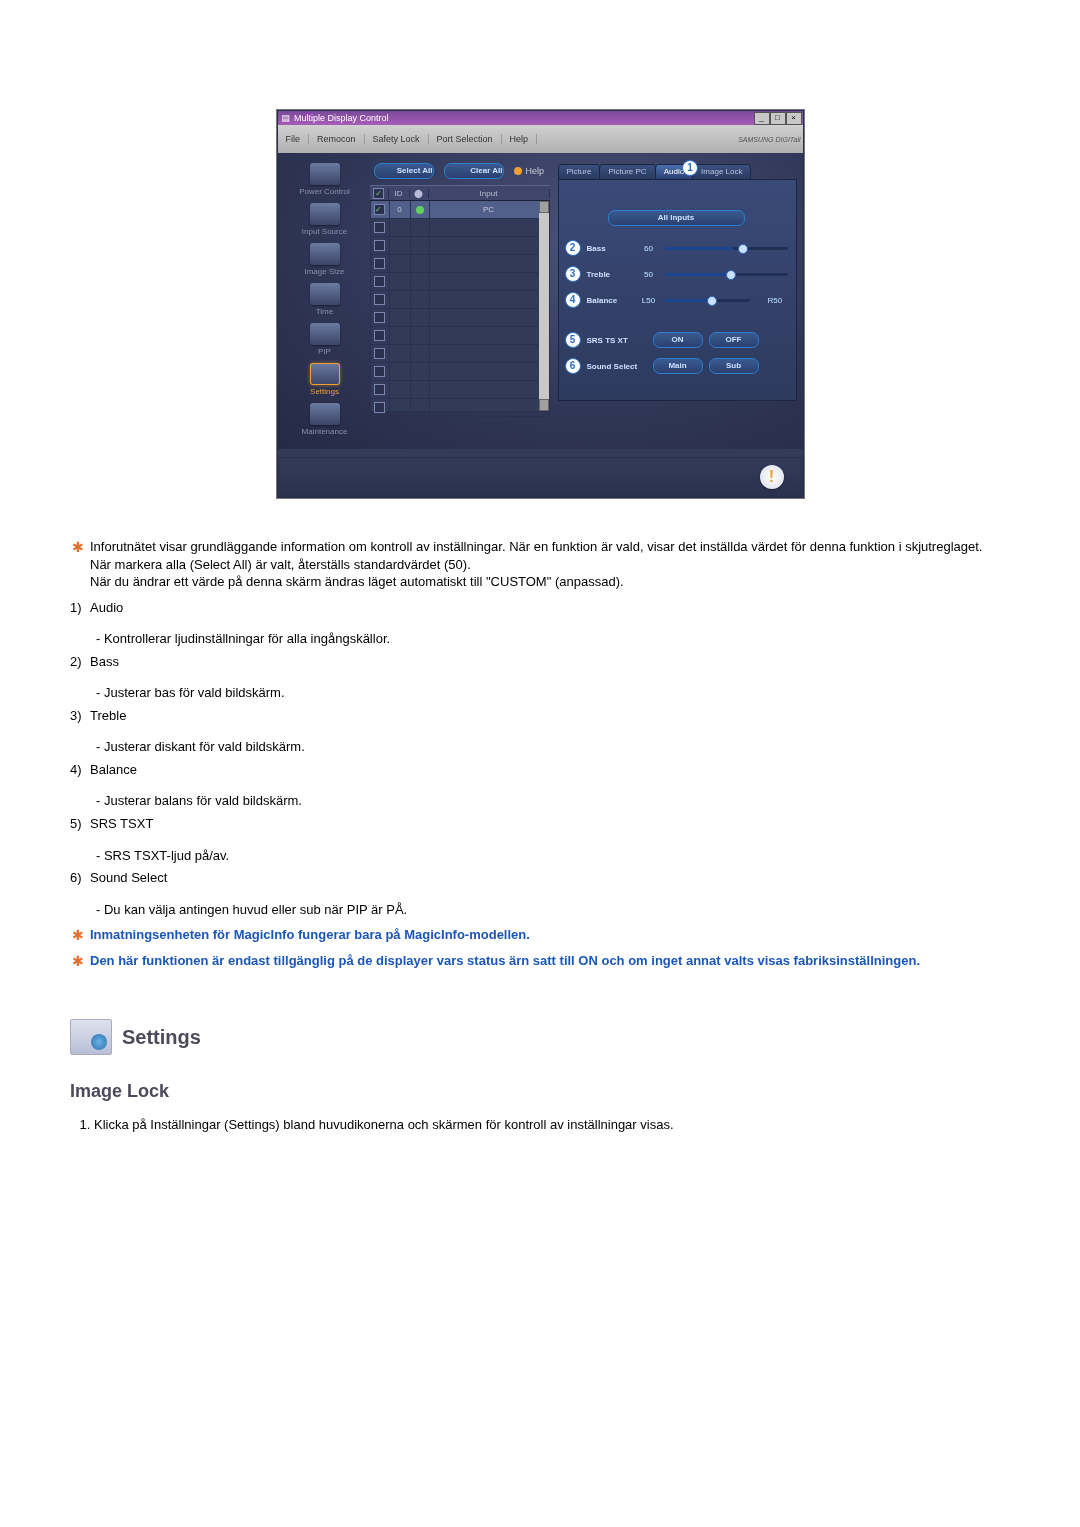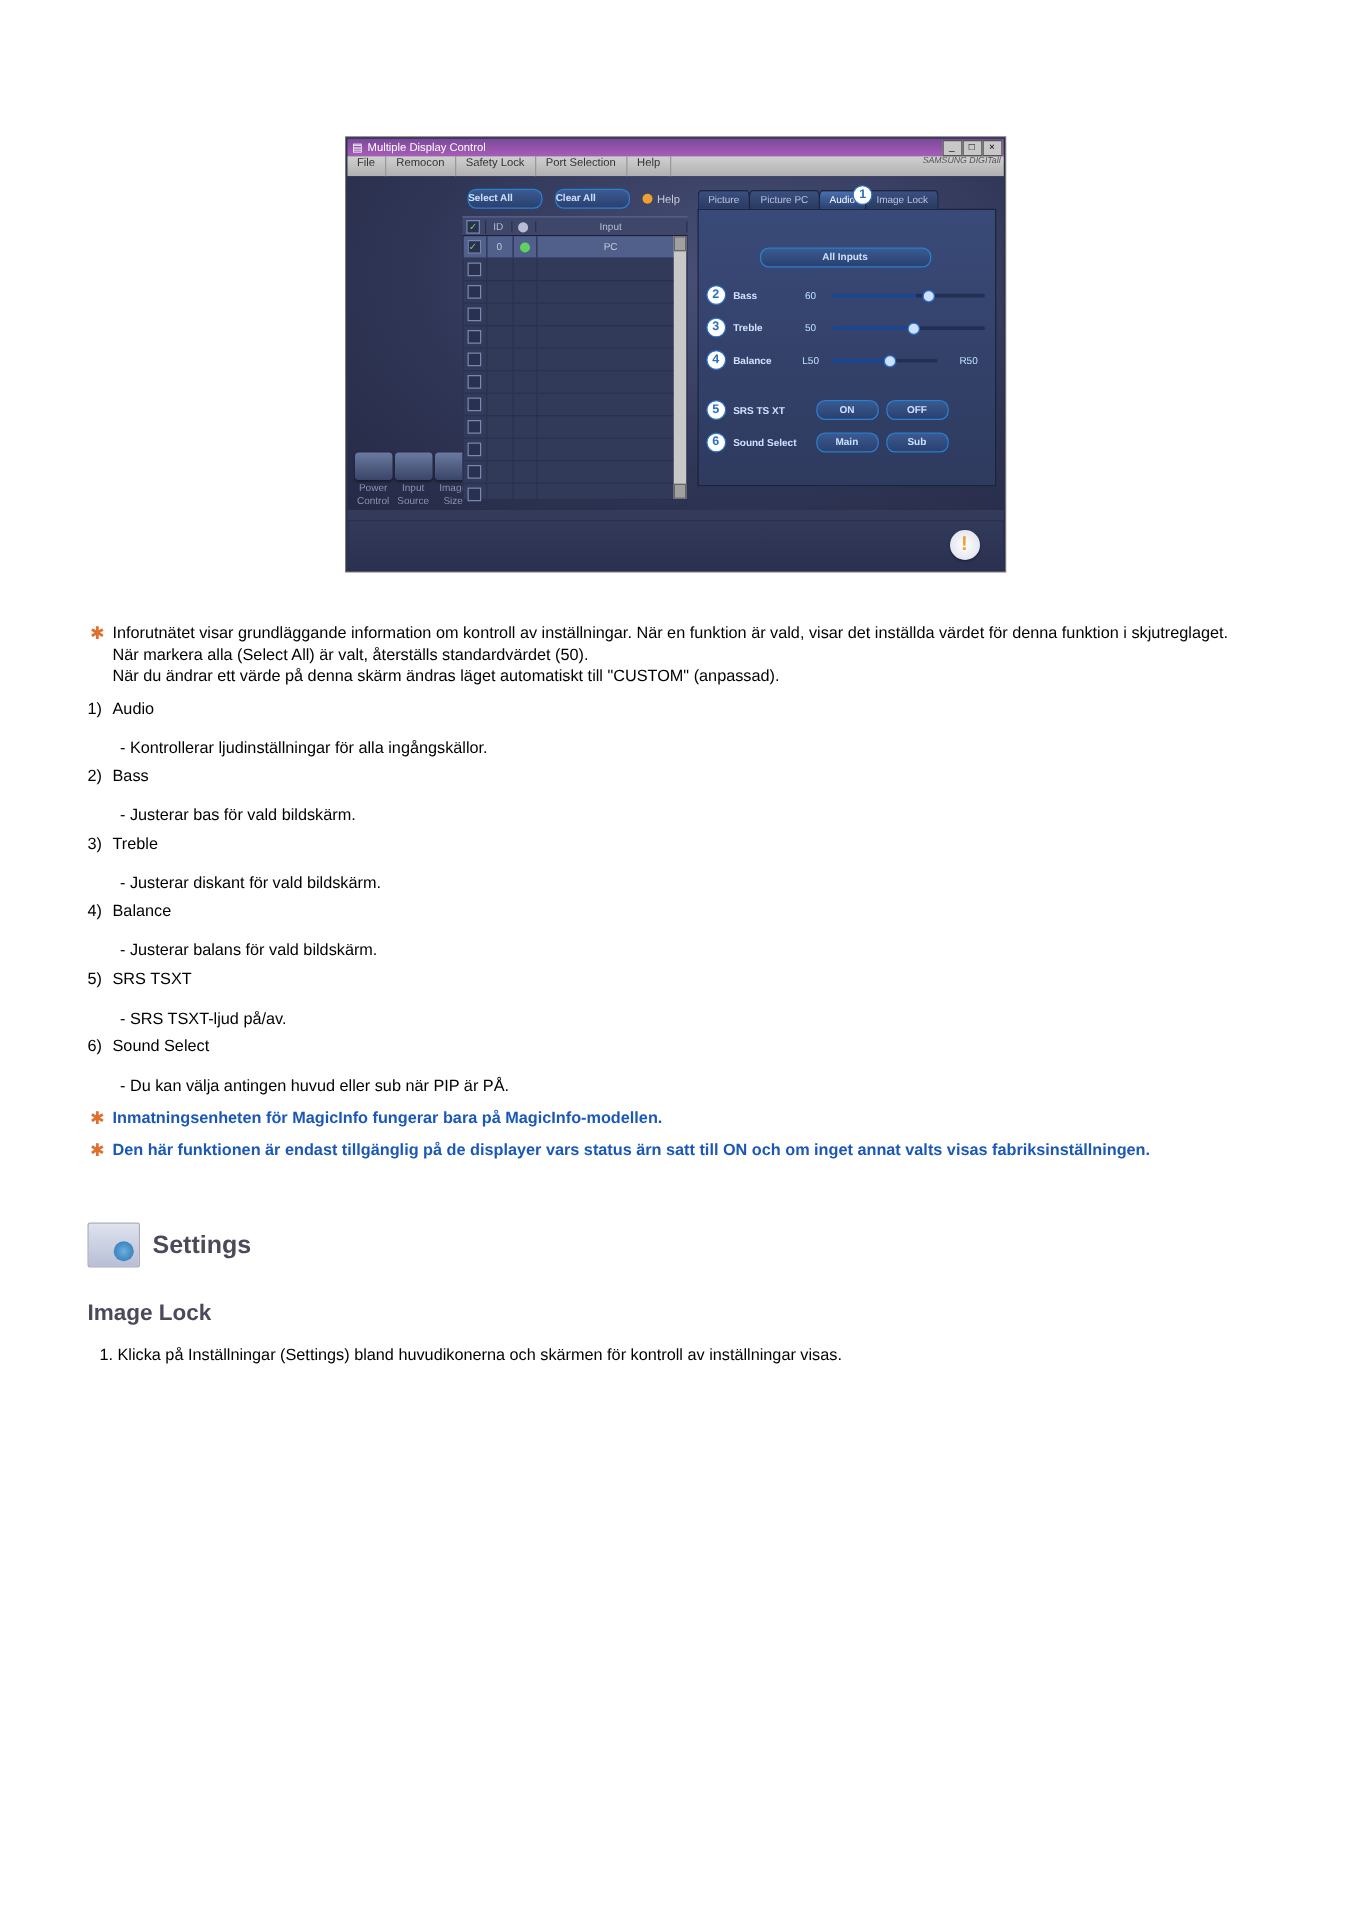--- a/index.html
+++ b/index.html
@@ -34,43 +34,43 @@
     justify-content: space-between;
   }
   .titlebar-left { display: flex; align-items: center; gap: 4px; }
   .win-btns { display: flex; gap: 0; }
   .win-btn {
     width: 14px; height: 11px; background: #c8c8c8;
     border: 1px solid #555; font-size: 8px; text-align: center;
     line-height: 10px; color: #000;
   }
   .menubar {
-    height: 16px;
+    height: 28px;
     background: linear-gradient(#d0d0d0, #b0b0b0);
     display: flex;
+    align-items: center;
     font-size: 9px;
     color: #333;
     justify-content: space-between;
     padding-right: 2px;
   }
   .menubar-items { display: flex; }
   .menubar span.item { padding: 0 8px; border-right: 1px solid #999; }
   .brand { font-size: 7px; color: #555; font-style: italic; }
   .app-body {
     display: flex;
     background: radial-gradient(ellipse at 60% 30%, #4a527a 0%, #2f3555 60%, #252a45 100%);
     padding: 10px 6px 8px 6px;
     gap: 4px;
   }
   .sidebar {
     width: 82px;
     display: flex;
-    flex-direction: row;
+    flex-direction: column;
     gap: 2px;
-    align-items: flex-end;
   }
   .side-item {
     height: 38px;
     text-align: center;
     color: #8a90b0;
     font-size: 8px;
     position: relative;
   }
   .side-item.selected { color: #f0a030; }
   .side-icon {
@@ -96,21 +96,21 @@
     padding: 0 4px 6px 4px;
   }
   .pill-btn {
     flex: 0 0 58px;
     height: 14px;
     border: 1px solid #2a80d0;
     border-radius: 7px;
     background: linear-gradient(#3a5a90, #2a4070);
     color: #cde0ff;
     font-size: 8px;
-    text-align: left;
+    text-align: right;
     line-height: 13px;
     font-weight: bold;
   }
   .busy { display: flex; align-items: center; gap: 4px; }
   .busy-dot { width: 8px; height: 8px; border-radius: 50%; background: #f0a030; }
   .grid-head {
     display: flex;
     background: #3e476a;
     border-top: 1px solid #5a6590;
     border-bottom: 1px solid #1a2038;

